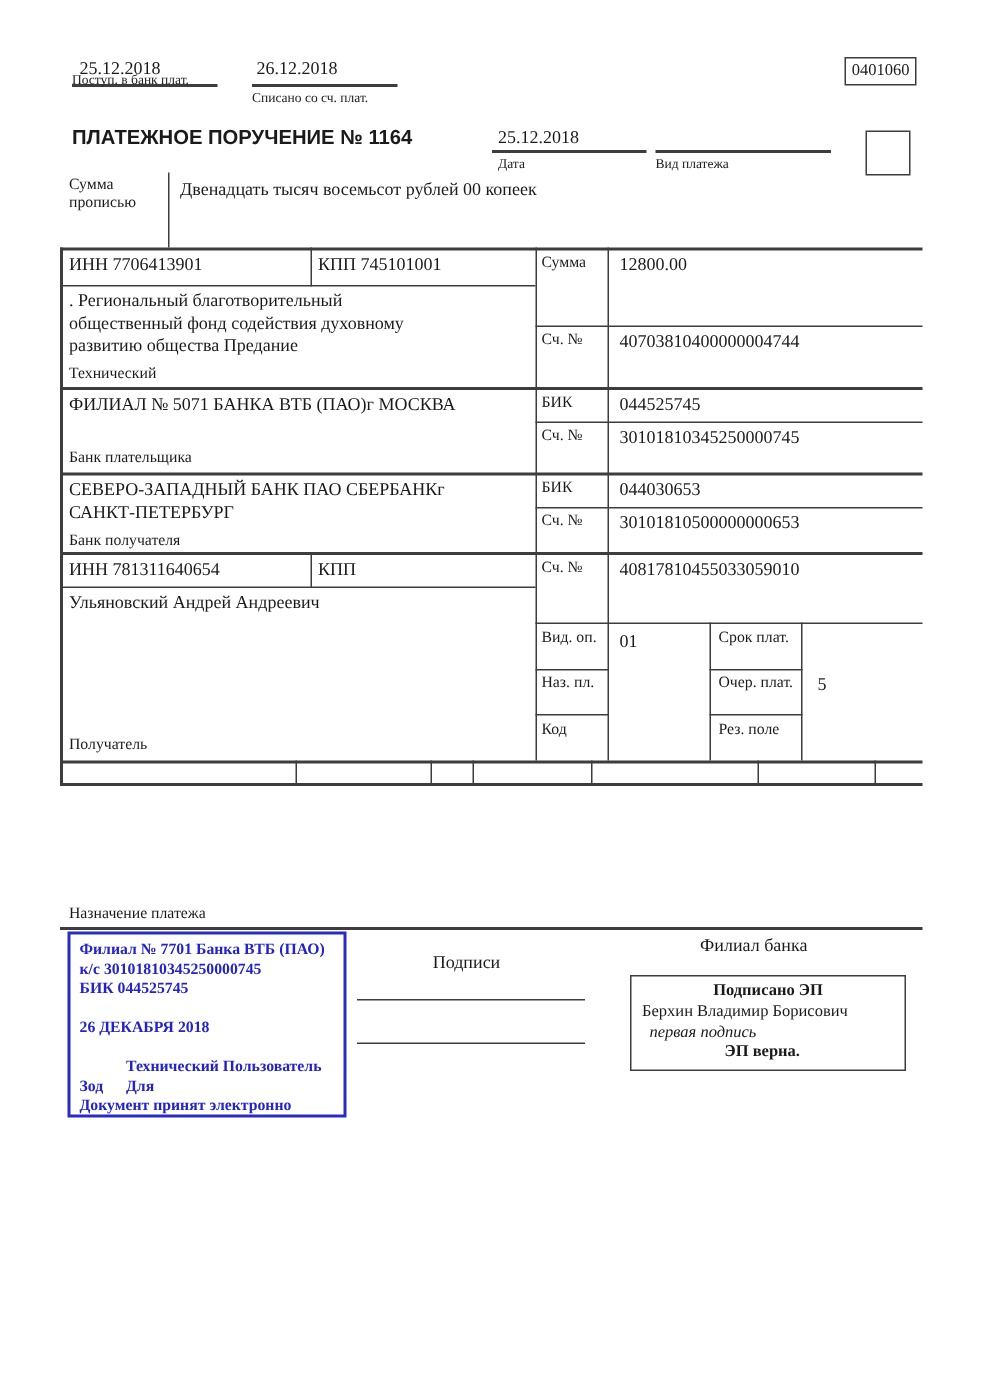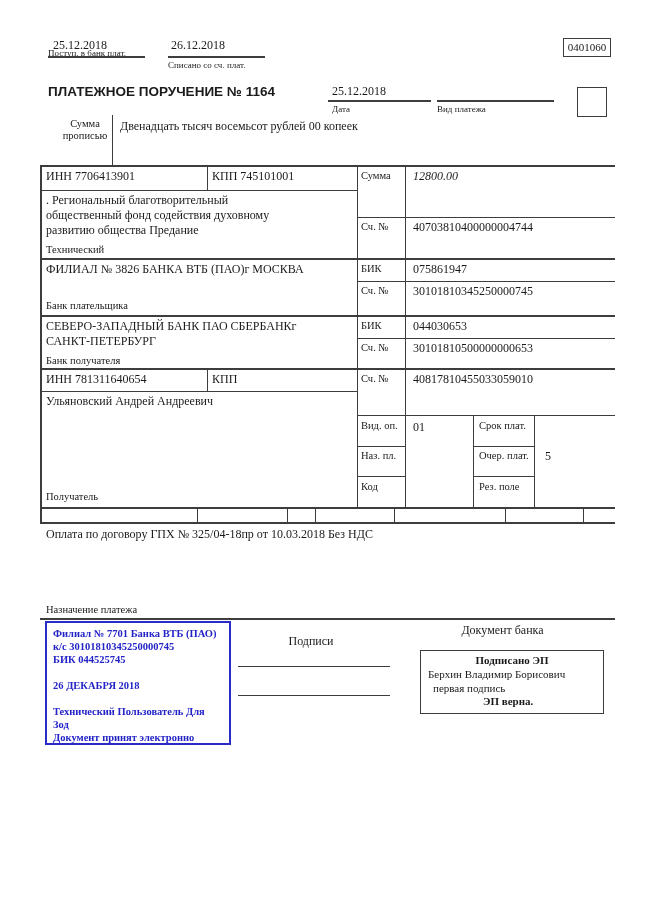--- a/index.html
+++ b/index.html
@@ -22,21 +22,21 @@
   .title { font-family:"Liberation Sans", sans-serif; font-weight:bold; font-size:13.5px;text-align:center; }
   .boxed { border:1.5px solid #3d3d3d; }
   .blue-stamp {
     border:2px solid #2a2ac6; color:#2323c8;
     font-size:10.5px; font-weight:bold; line-height:13px;
   }
   .blue-stamp div { position:absolute; left:6px; right:4px; }
   .ep-stamp { border:1.5px solid #3d3d3d; font-size:11px; }
   .center { text-align:center; }
   .bold { font-weight:bold; }
-  .italic { }
+  .italic { font-style:italic; }
 </style>
 </head>
 <body>
 
 <div class="page">
 
   <div class="abs t12" style="left:53px; top:38px;">25.12.2018</div>
   <div class="hline" style="left:48px; top:56px; width:97px;"></div>
   <div class="abs lbl9" style="left:48px; top:48px;">Поступ. в банк плат.</div>
 
@@ -50,21 +50,21 @@
 
   <div class="abs t12" style="left:332px; top:84px;">25.12.2018</div>
   <div class="hline" style="left:328px; top:100px; width:103px;"></div>
   <div class="abs lbl9" style="left:332px; top:104px;">Дата</div>
 
   <div class="hline" style="left:437px; top:100px; width:117px;"></div>
   <div class="abs lbl9" style="left:437px; top:104px;">Вид платежа</div>
 
   <div class="abs boxed" style="left:577px; top:87px; width:30px; height:30px;"></div>
 
-  <div class="abs lbl10" style="left:56px; top:118px; width:58px;text-align:center;">Сумма прописью</div>
+  <div class="abs lbl10" style="left:46px; top:118px; width:58px;">Сумма прописью</div>
   <div class="vline" style="left:112px; top:115px; height:50px;"></div>
   <div class="abs t12" style="left:120px; top:119px; width:480px;">Двенадцать тысяч восемьсот рублей 00 копеек</div>
 
   <div class="hline" style="left:40px; top:165px; width:575px;"></div>
   <div class="hline" style="left:40px; top:258px; width:575px;"></div>
   <div class="hline" style="left:40px; top:315px; width:575px;"></div>
   <div class="hline" style="left:40px; top:368px; width:575px;"></div>
   <div class="hline" style="left:40px; top:507px; width:575px;"></div>
   <div class="hline" style="left:40px; top:522px; width:575px;"></div>
 
@@ -92,33 +92,33 @@
   <div class="vline" style="left:197px; top:507px; height:15px;"></div>
   <div class="vline" style="left:287px; top:507px; height:15px;"></div>
   <div class="vline" style="left:315px; top:507px; height:15px;"></div>
   <div class="vline" style="left:394px; top:507px; height:15px;"></div>
   <div class="vline" style="left:505px; top:507px; height:15px;"></div>
   <div class="vline" style="left:583px; top:507px; height:15px;"></div>
 
   <div class="abs t12" style="left:46px; top:169px;">ИНН 7706413901</div>
   <div class="abs t12" style="left:212px; top:169px;">КПП 745101001</div>
   <div class="abs cell-lbl" style="left:361px; top:170px;">Сумма</div>
-  <div class="abs t12" style="left:413px; top:169px;font-style:italic;">12800.00</div>
+  <div class="abs t12" style="left:413px; top:169px;">12800.00</div>
 
   <div class="abs t12" style="left:46px; top:193px;">. Региональный благотворительный</div>
   <div class="abs t12" style="left:46px; top:208px;">общественный фонд содействия духовному</div>
   <div class="abs t12" style="left:46px; top:223px;">развитию общества Предание</div>
 
   <div class="abs cell-lbl" style="left:361px; top:221px;">Сч. №</div>
   <div class="abs t12" style="left:413px; top:220px;">40703810400000004744</div>
   <div class="abs lbl10" style="left:46px; top:244px;">Технический</div>
 
-  <div class="abs t12" style="left:46px; top:262px;">ФИЛИАЛ № 3826 БАНКА ВТБ (ПАО)г МОСКВА</div>
+  <div class="abs t12" style="left:46px; top:262px;">ФИЛИАЛ № 5071 БАНКА ВТБ (ПАО)г МОСКВА</div>
   <div class="abs cell-lbl" style="left:361px; top:263px;">БИК</div>
-  <div class="abs t12" style="left:413px; top:262px;">075861947</div>
+  <div class="abs t12" style="left:413px; top:262px;">044525745</div>
   <div class="abs cell-lbl" style="left:361px; top:285px;">Сч. №</div>
   <div class="abs t12" style="left:413px; top:284px;">30101810345250000745</div>
   <div class="abs lbl10" style="left:46px; top:300px;">Банк плательщика</div>
 
   <div class="abs t12" style="left:46px; top:319px;">СЕВЕРО-ЗАПАДНЫЙ БАНК ПАО СБЕРБАНКг</div>
   <div class="abs t12" style="left:46px; top:334px;">САНКТ-ПЕТЕРБУРГ</div>
   <div class="abs cell-lbl" style="left:361px; top:320px;">БИК</div>
   <div class="abs t12" style="left:413px; top:319px;">044030653</div>
   <div class="abs cell-lbl" style="left:361px; top:342px;">Сч. №</div>
   <div class="abs t12" style="left:413px; top:341px;">30101810500000000653</div>
@@ -136,39 +136,38 @@
 
   <div class="abs cell-lbl" style="left:361px; top:450px;">Наз. пл.</div>
   <div class="abs cell-lbl" style="left:479px; top:450px; width:50px;">Очер. плат.</div>
   <div class="abs t12" style="left:545px; top:449px;">5</div>
 
   <div class="abs cell-lbl" style="left:361px; top:481px;">Код</div>
   <div class="abs cell-lbl" style="left:479px; top:481px; width:55px;">Рез. поле</div>
 
   <div class="abs lbl10" style="left:46px; top:491px;">Получатель</div>
 
-  <div class="abs t12" style="left:46px; top:527px;">Оплата по договору ГПХ № 325/04-18пр от 10.03.2018 Без НДС</div>
   <div class="abs lbl10" style="left:46px; top:604px;">Назначение платежа</div>
   <div class="hline" style="left:40px; top:618px; width:575px;"></div>
 
   <div class="abs blue-stamp" style="left:45px; top:621px; width:186px; height:124px;">
     <div style="top:4px;">Филиал № 7701 Банка ВТБ (ПАО)</div>
     <div style="top:17px;">к/с 30101810345250000745</div>
     <div style="top:30px;">БИК 044525745</div>
     <div style="top:56px;">26 ДЕКАБРЯ 2018</div>
-    <div style="top:82px;">Технический Пользователь Для</div>
+    <div style="top:82px;margin-left:31px;">Технический Пользователь Для</div>
     <div style="top:95px;">Зод</div>
     <div style="top:108px;">Документ принят электронно</div>
   </div>
 
   <div class="abs t12 center" style="left:232px; top:623px; width:158px;margin-top:11px;">Подписи</div>
   <div class="hline thin" style="left:238px; top:666px; width:152px;"></div>
   <div class="hline thin" style="left:238px; top:695px; width:152px;"></div>
 
-  <div class="abs t12 center" style="left:395px; top:623px; width:215px;">Документ банка</div>
+  <div class="abs t12 center" style="left:395px; top:623px; width:215px;">Филиал банка</div>
 
   <div class="abs ep-stamp" style="left:420px; top:650px; width:184px; height:64px;">
     <div class="abs bold center" style="left:0; right:0; top:3px;">Подписано ЭП</div>
     <div class="abs" style="left:7px; top:17px;">Берхин Владимир Борисович</div>
     <div class="abs italic" style="left:12px; top:31px;">первая подпись</div>
     <div class="abs bold" style="left:62px; top:44px;">ЭП верна.</div>
   </div>
 
 </div>
 

